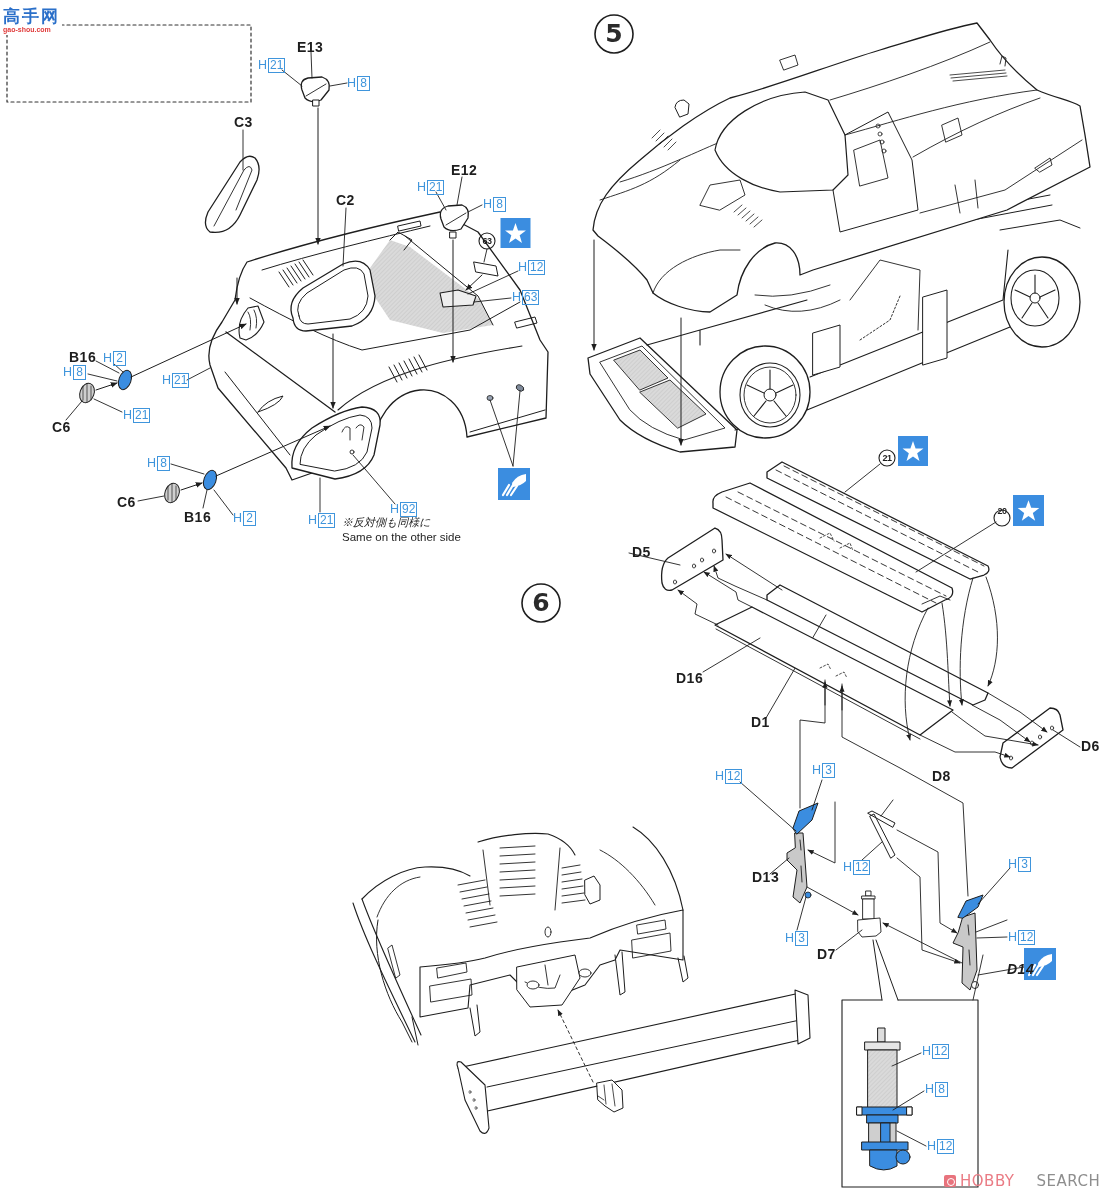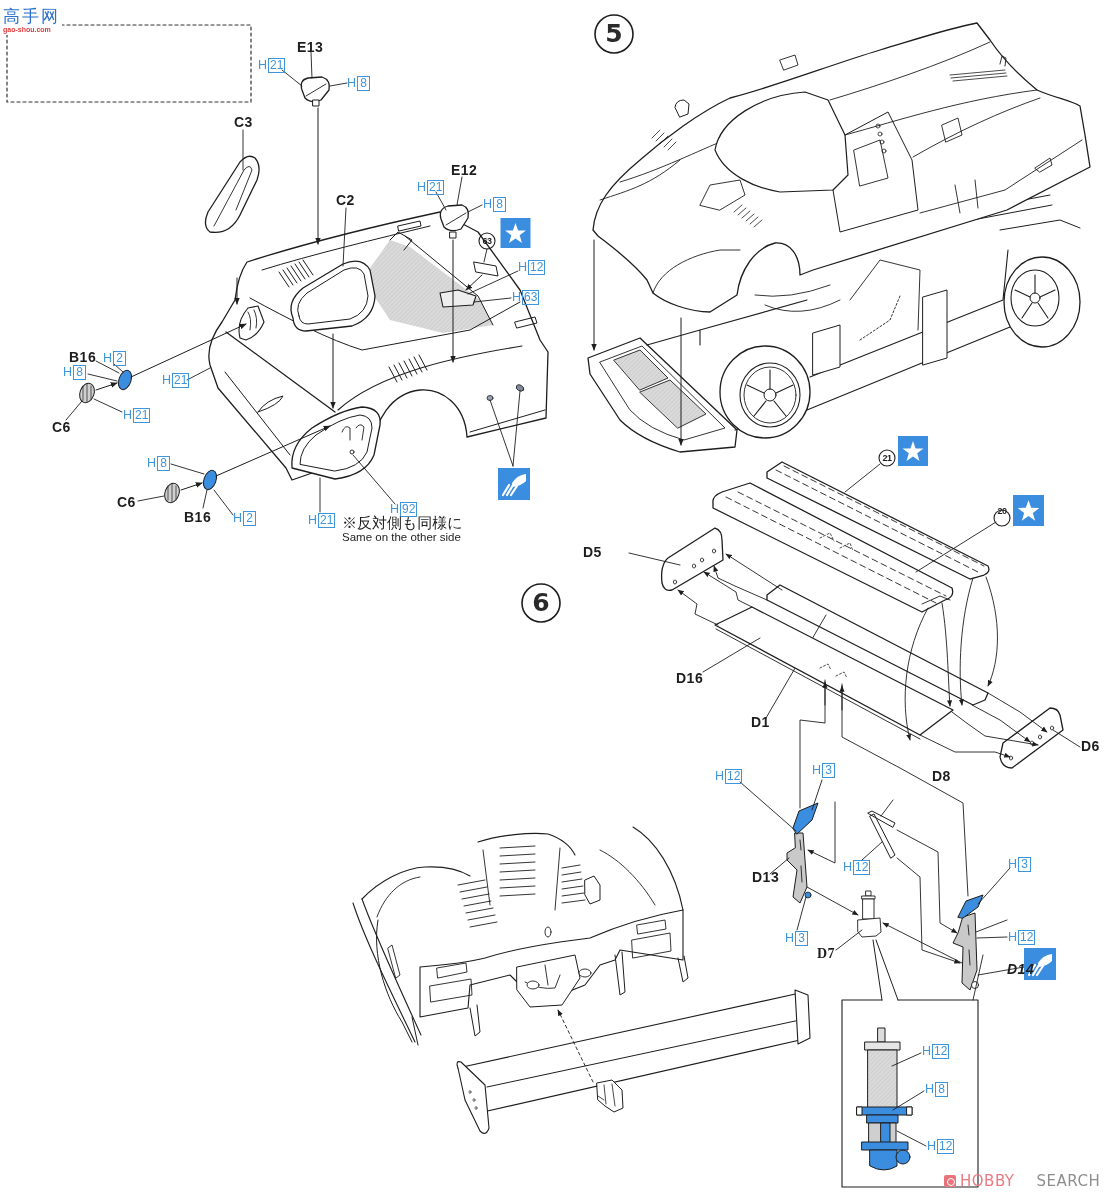--- a/index.html
+++ b/index.html
@@ -8,24 +8,24 @@
   .lbl{position:absolute;font-family:"Liberation Sans",sans-serif;font-weight:bold;font-size:14px;color:#1e1e1e;line-height:1;white-space:nowrap;letter-spacing:0.5px;}
   .pc{position:absolute;font-family:"Liberation Sans",sans-serif;font-size:12.5px;color:#3f95dc;line-height:1;white-space:nowrap;display:flex;align-items:center;}
   .pc .n{display:inline-block;border:1px solid #3f95dc;margin-left:1px;padding:0 1px;font-size:12px;line-height:13px;min-width:9px;text-align:center;}
   .stepnum{position:absolute;width:38px;height:38px;text-align:center;font-family:"DejaVu Sans",sans-serif;font-weight:bold;font-size:25px;line-height:38px;color:#2a2a2a;}
   .circnum{position:absolute;width:16px;height:16px;text-align:center;font-family:"Liberation Sans",sans-serif;font-weight:bold;font-size:9px;line-height:16px;color:#1e1e1e;letter-spacing:-0.5px;}
   .note{position:absolute;left:20px;top:33px;width:232px;color:#1e1e1e;}
   .note .l1{font-family:"Liberation Sans",sans-serif;font-size:17px;line-height:19px;white-space:nowrap;}
   .note .l2{font-family:"Liberation Sans",sans-serif;font-size:11.5px;line-height:16px;white-space:nowrap;}
   .note .l3,.note .l4{font-family:"Liberation Sans",sans-serif;font-size:11.5px;line-height:14px;white-space:nowrap;}
   .wm{position:absolute;left:3px;top:6px;background:#fff;padding:0 2px 1px 0;}
-  .wm .logo{font-family:"DejaVu Sans",sans-serif;font-size:17px;font-weight:normal;color:#2a6fc9;line-height:20px;letter-spacing:2px;}
+  .wm .logo{font-family:"DejaVu Sans",sans-serif;font-size:17px;font-weight:bold;color:#2a6fc9;line-height:20px;letter-spacing:2px;}
   .wm .site{font-family:"Liberation Sans",sans-serif;font-size:7px;font-weight:bold;color:#e03a3a;line-height:8px;}
   .side-note{position:absolute;left:342px;top:515px;color:#1e1e1e;font-family:"Liberation Sans",sans-serif;}
-  .side-note .ja{font-size:15px;line-height:15px;white-space:nowrap;}
+  .side-note .ja{font-size:11px;line-height:15px;white-space:nowrap;font-style:italic;}
   .side-note .en{font-size:11.5px;line-height:15px;white-space:nowrap;}
   .hs{position:absolute;left:944px;top:1173px;display:flex;align-items:center;font-family:"DejaVu Sans",sans-serif;font-size:15px;line-height:16px;letter-spacing:0.5px;}
   .hs .ico{display:inline-block;width:12px;height:12px;background:#e8737d;border-radius:2px;margin-right:4px;position:relative;}
   .hs .ico::after{content:"";position:absolute;left:3px;top:3px;width:6px;height:6px;border:1px solid #fff;border-radius:50%;}
   .hs .a{color:#ea7b84;}
   .hs .b{color:#8e8e8e;margin-left:22px;}
 </style>
 </head>
 <body>
 
@@ -471,27 +471,27 @@
 <div class="pc" style="left:390px;top:502px;">
       <span>H</span>
       <span class="n">92</span>
     </div>
 
 <div class="side-note">
   <div class="ja">※反対側も同様に</div>
   <div class="en">Same on the other side</div>
 </div>
 
-<div class="lbl" style="left:583px;top:545px;">D5</div>
+<div class="lbl" style="left:632px;top:545px;">D5</div>
 <div class="lbl" style="left:676px;top:671px;">D16</div>
 <div class="lbl" style="left:751px;top:715px;">D1</div>
 <div class="lbl" style="left:1081px;top:739px;">D6</div>
 <div class="lbl" style="left:884px;top:769px;padding-left:48px;">D8</div>
 <div class="lbl" style="left:736px;top:870px;padding-left:16px;">D13</div>
-<div class="lbl" style="left:817px;top:947px;font-family:Liberation Serif, serif;">D7</div>
+<div class="lbl" style="left:817px;top:947px;">D7</div>
 <div class="lbl" style="left:1007px;top:962px;font-style:italic;">D14</div>
 
 <div class="pc" style="left:715px;top:769px;">
       <span>H</span>
       <span class="n">12</span>
     </div>
 <div class="pc" style="left:812px;top:763px;">
       <span>H</span>
       <span class="n">3</span>
     </div>

